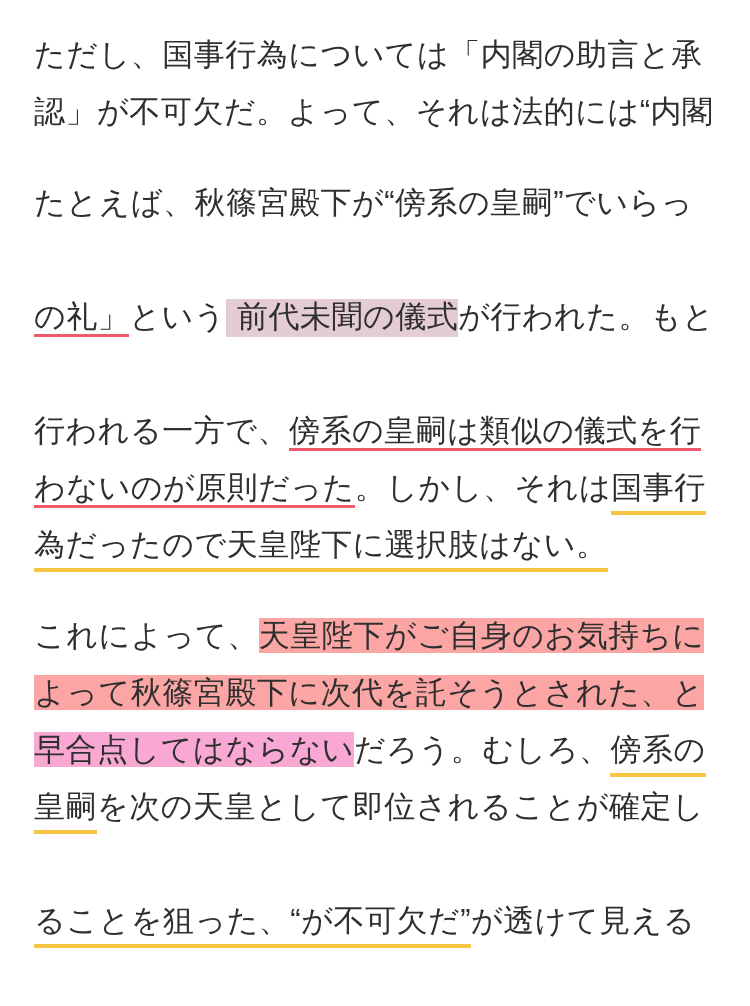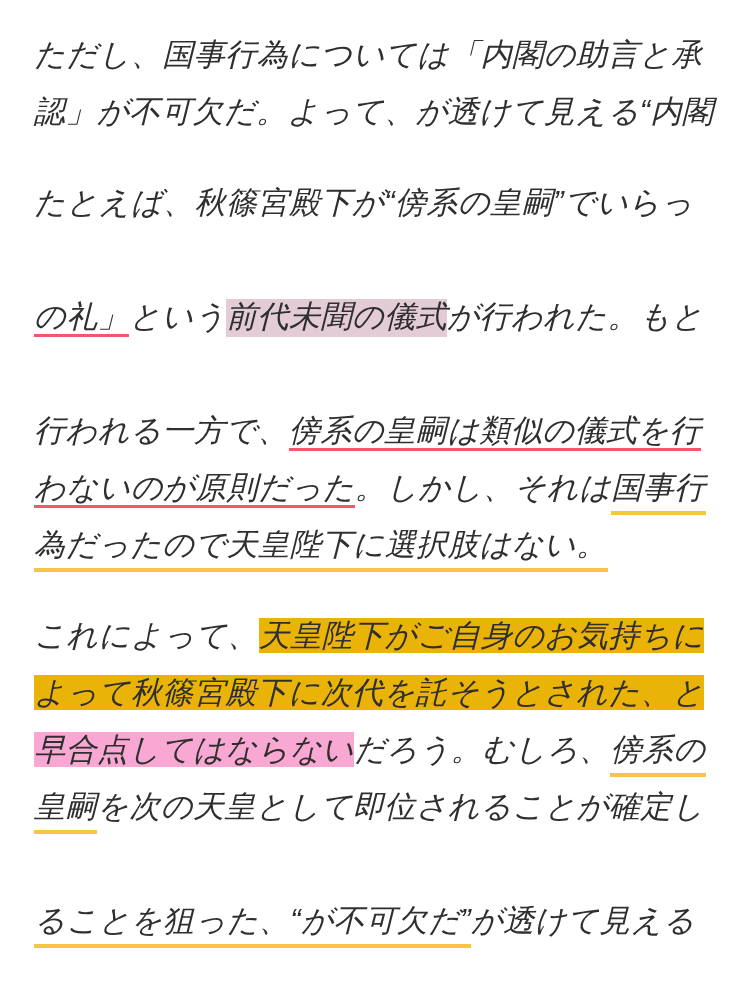--- a/index.html
+++ b/index.html
@@ -12,21 +12,20 @@
     height: 1006px;
     font-family: "Liberation Sans", sans-serif;
     color: #333333;
   }
   .page {
     box-sizing: border-box;
     width: 750px;
     height: 784px;
     padding: 26px 34px 0 34px;
     background: #ffffff;
-    font-style: italic;
   }
   .para {
     font-size: 31px;
     line-height: 57px;
     letter-spacing: 0.5px;
     color: #2f2f2f;
     margin: 0 0 34px 0;
     text-align: left;
     word-break: break-all;
   }
@@ -36,36 +35,37 @@
   .u-red {
     background-image: linear-gradient(to top, #ef5a6b 0px, #ef5a6b 3px, transparent 3px);
     padding-bottom: 3px;
   }
   .u-yellow {
     background-image: linear-gradient(to top, #f5c543 0px, #f5c543 4px, transparent 4px);
     padding-bottom: 10px;
   }
   .hl-pinkgray {
     background: #e3ccd6;
+    padding-left: 11px;
   }
   .hl-pink {
-    background: #eab308;
+    background: #fca5a5;
   }
   .hl-pinklight {
     background: #f9a8d4;
   }
 </style>
 </head>
 <body>
 
 <div class="page">
 
   <p class="para">
     <span>ただし、国事行為については「内閣の助言と承</span><br>
-    <span>認」が不可欠だ。よって、が透けて見える“内閣</span><br>
+    <span>認」が不可欠だ。よって、それは法的には“内閣</span><br>
   </p>
 
   <p class="para">
     <span><span>たとえば、秋篠宮殿下が“傍系の皇嗣”でいらっ</span></span><br>
     <br>
     <span><span class="u-red">の礼」</span><span>という</span><span class="hl-pinkgray u-red">前代未聞の儀式</span><span>が行われた。もと</span></span><br>
     <br>
     <span><span>行われる一方で、</span><span class="u-red">傍系の皇嗣は類似の儀式を行</span></span><br>
     <span><span class="u-red">わないのが原則だった</span><span>。しかし、それは</span><span class="u-yellow">国事行</span></span><br>
     <span><span class="u-yellow">為だったので天皇陛下に選択肢はない。</span></span>

